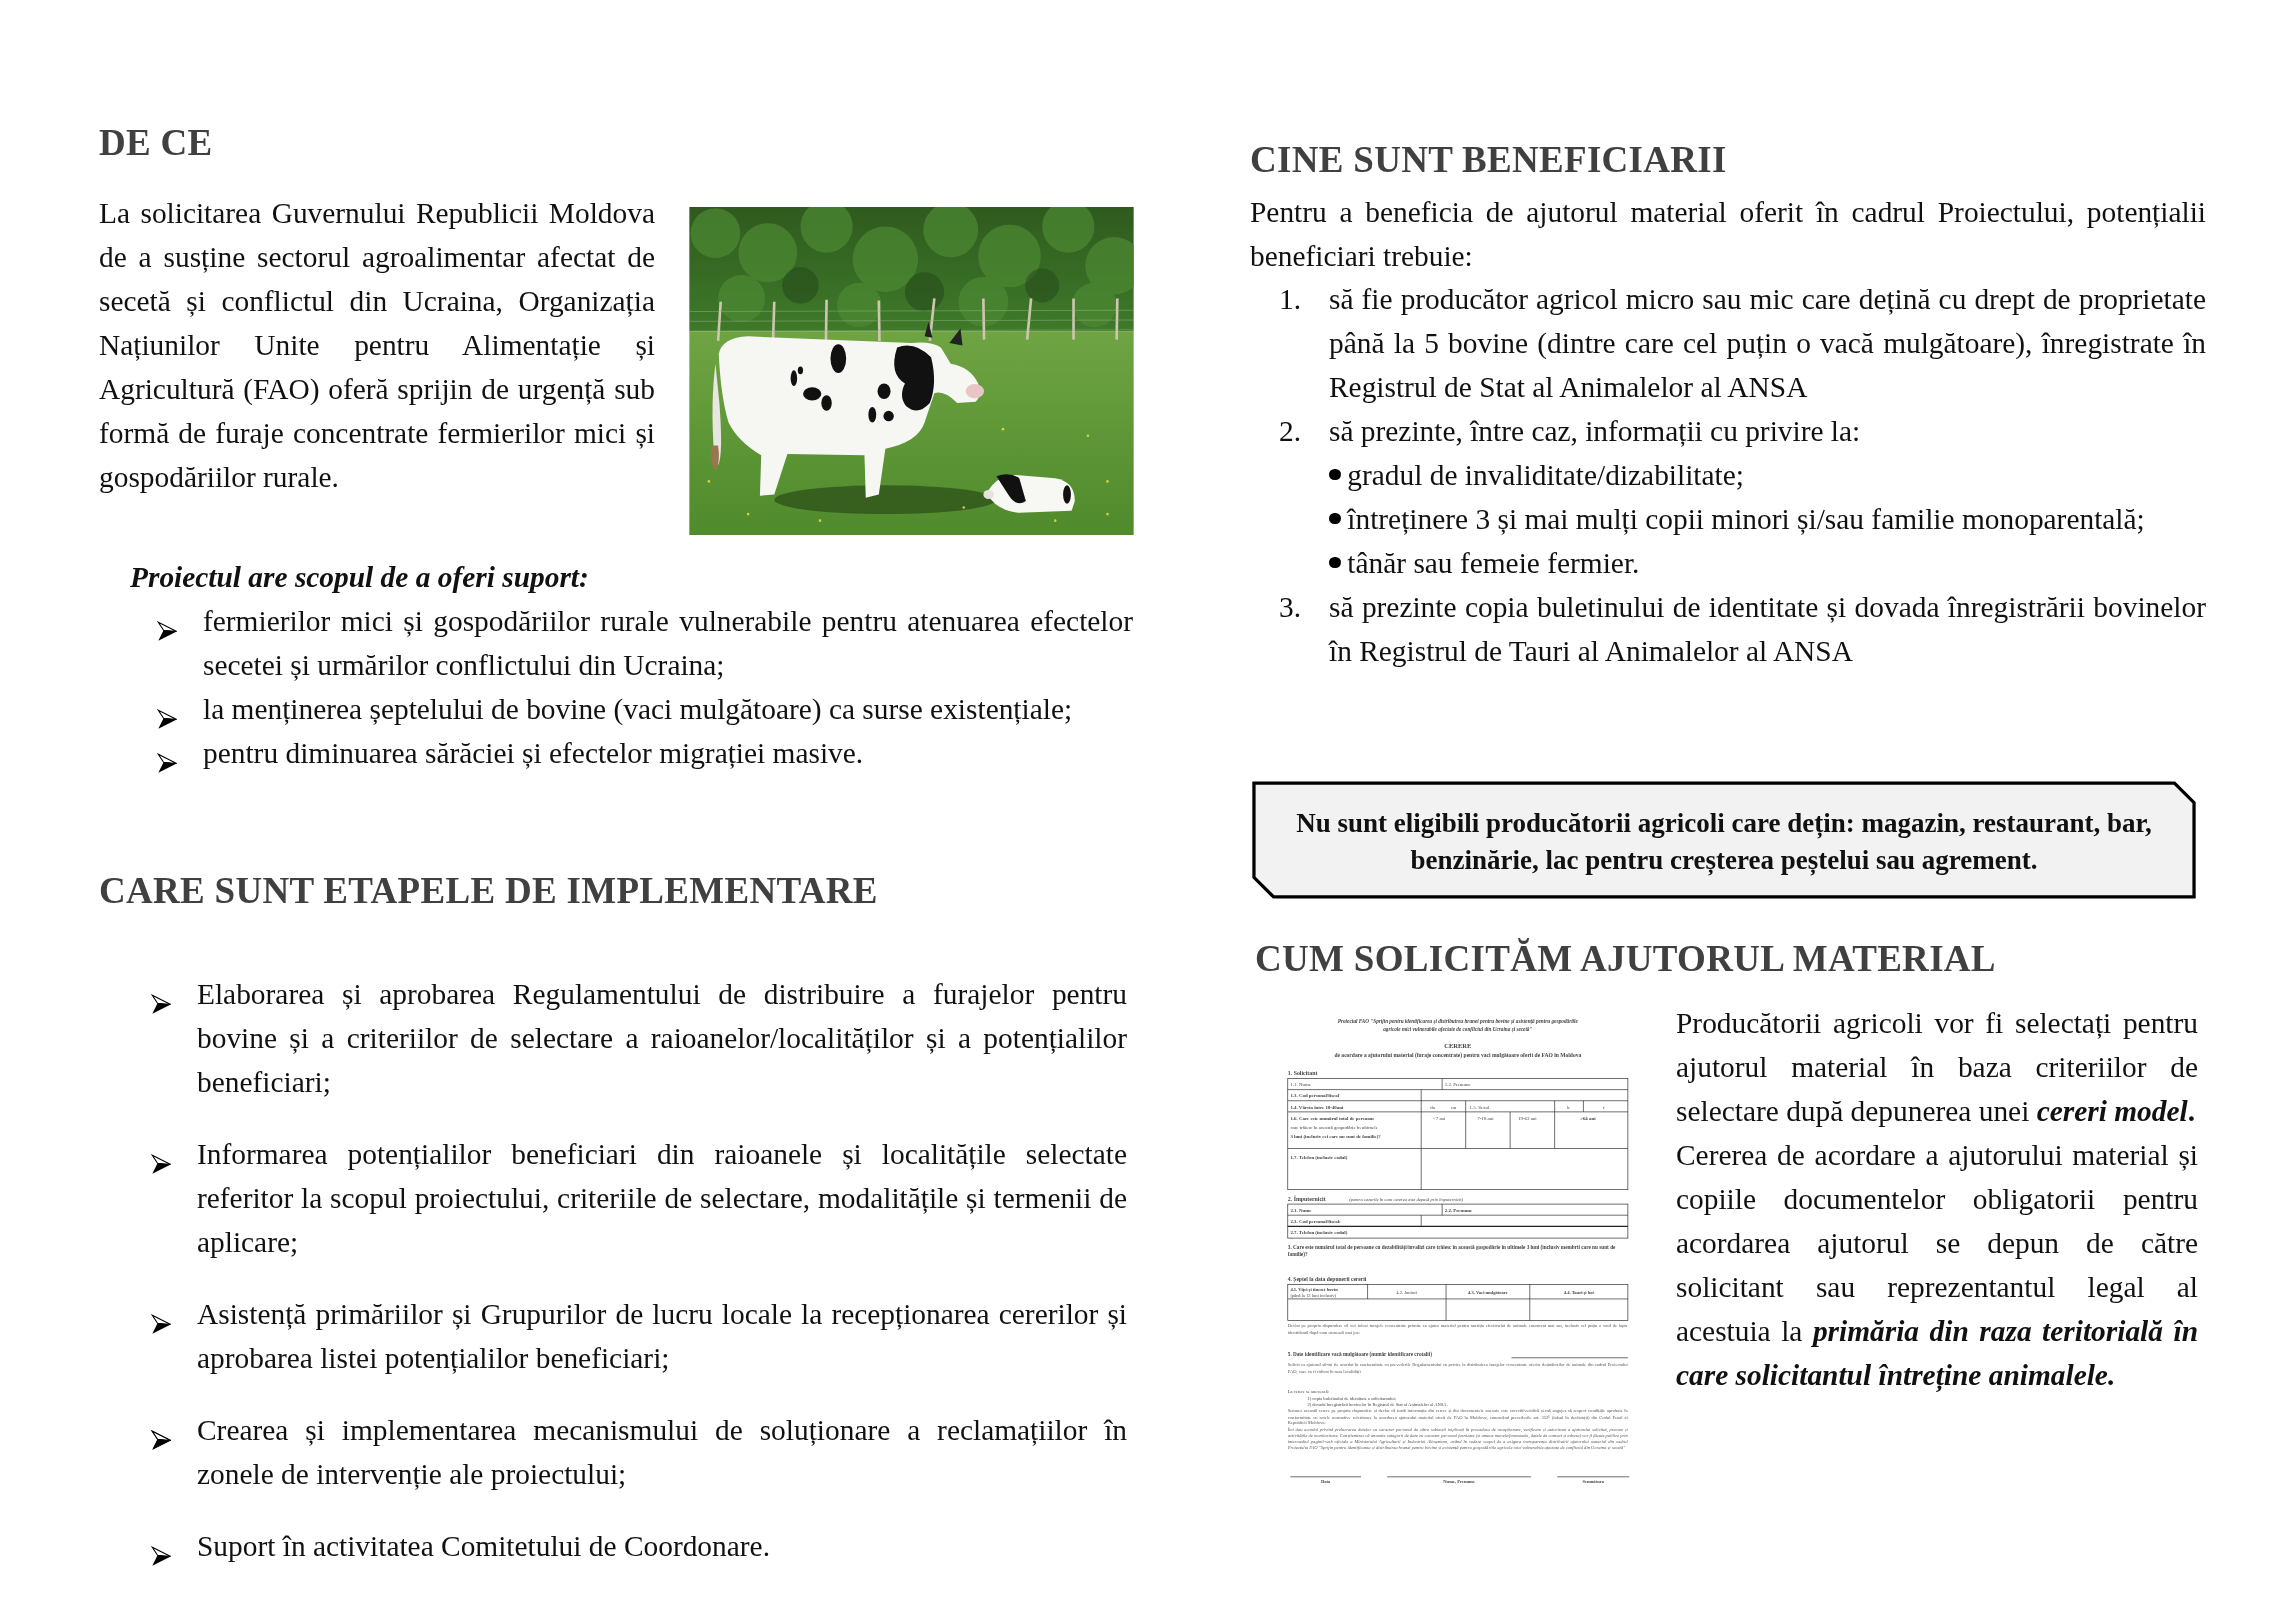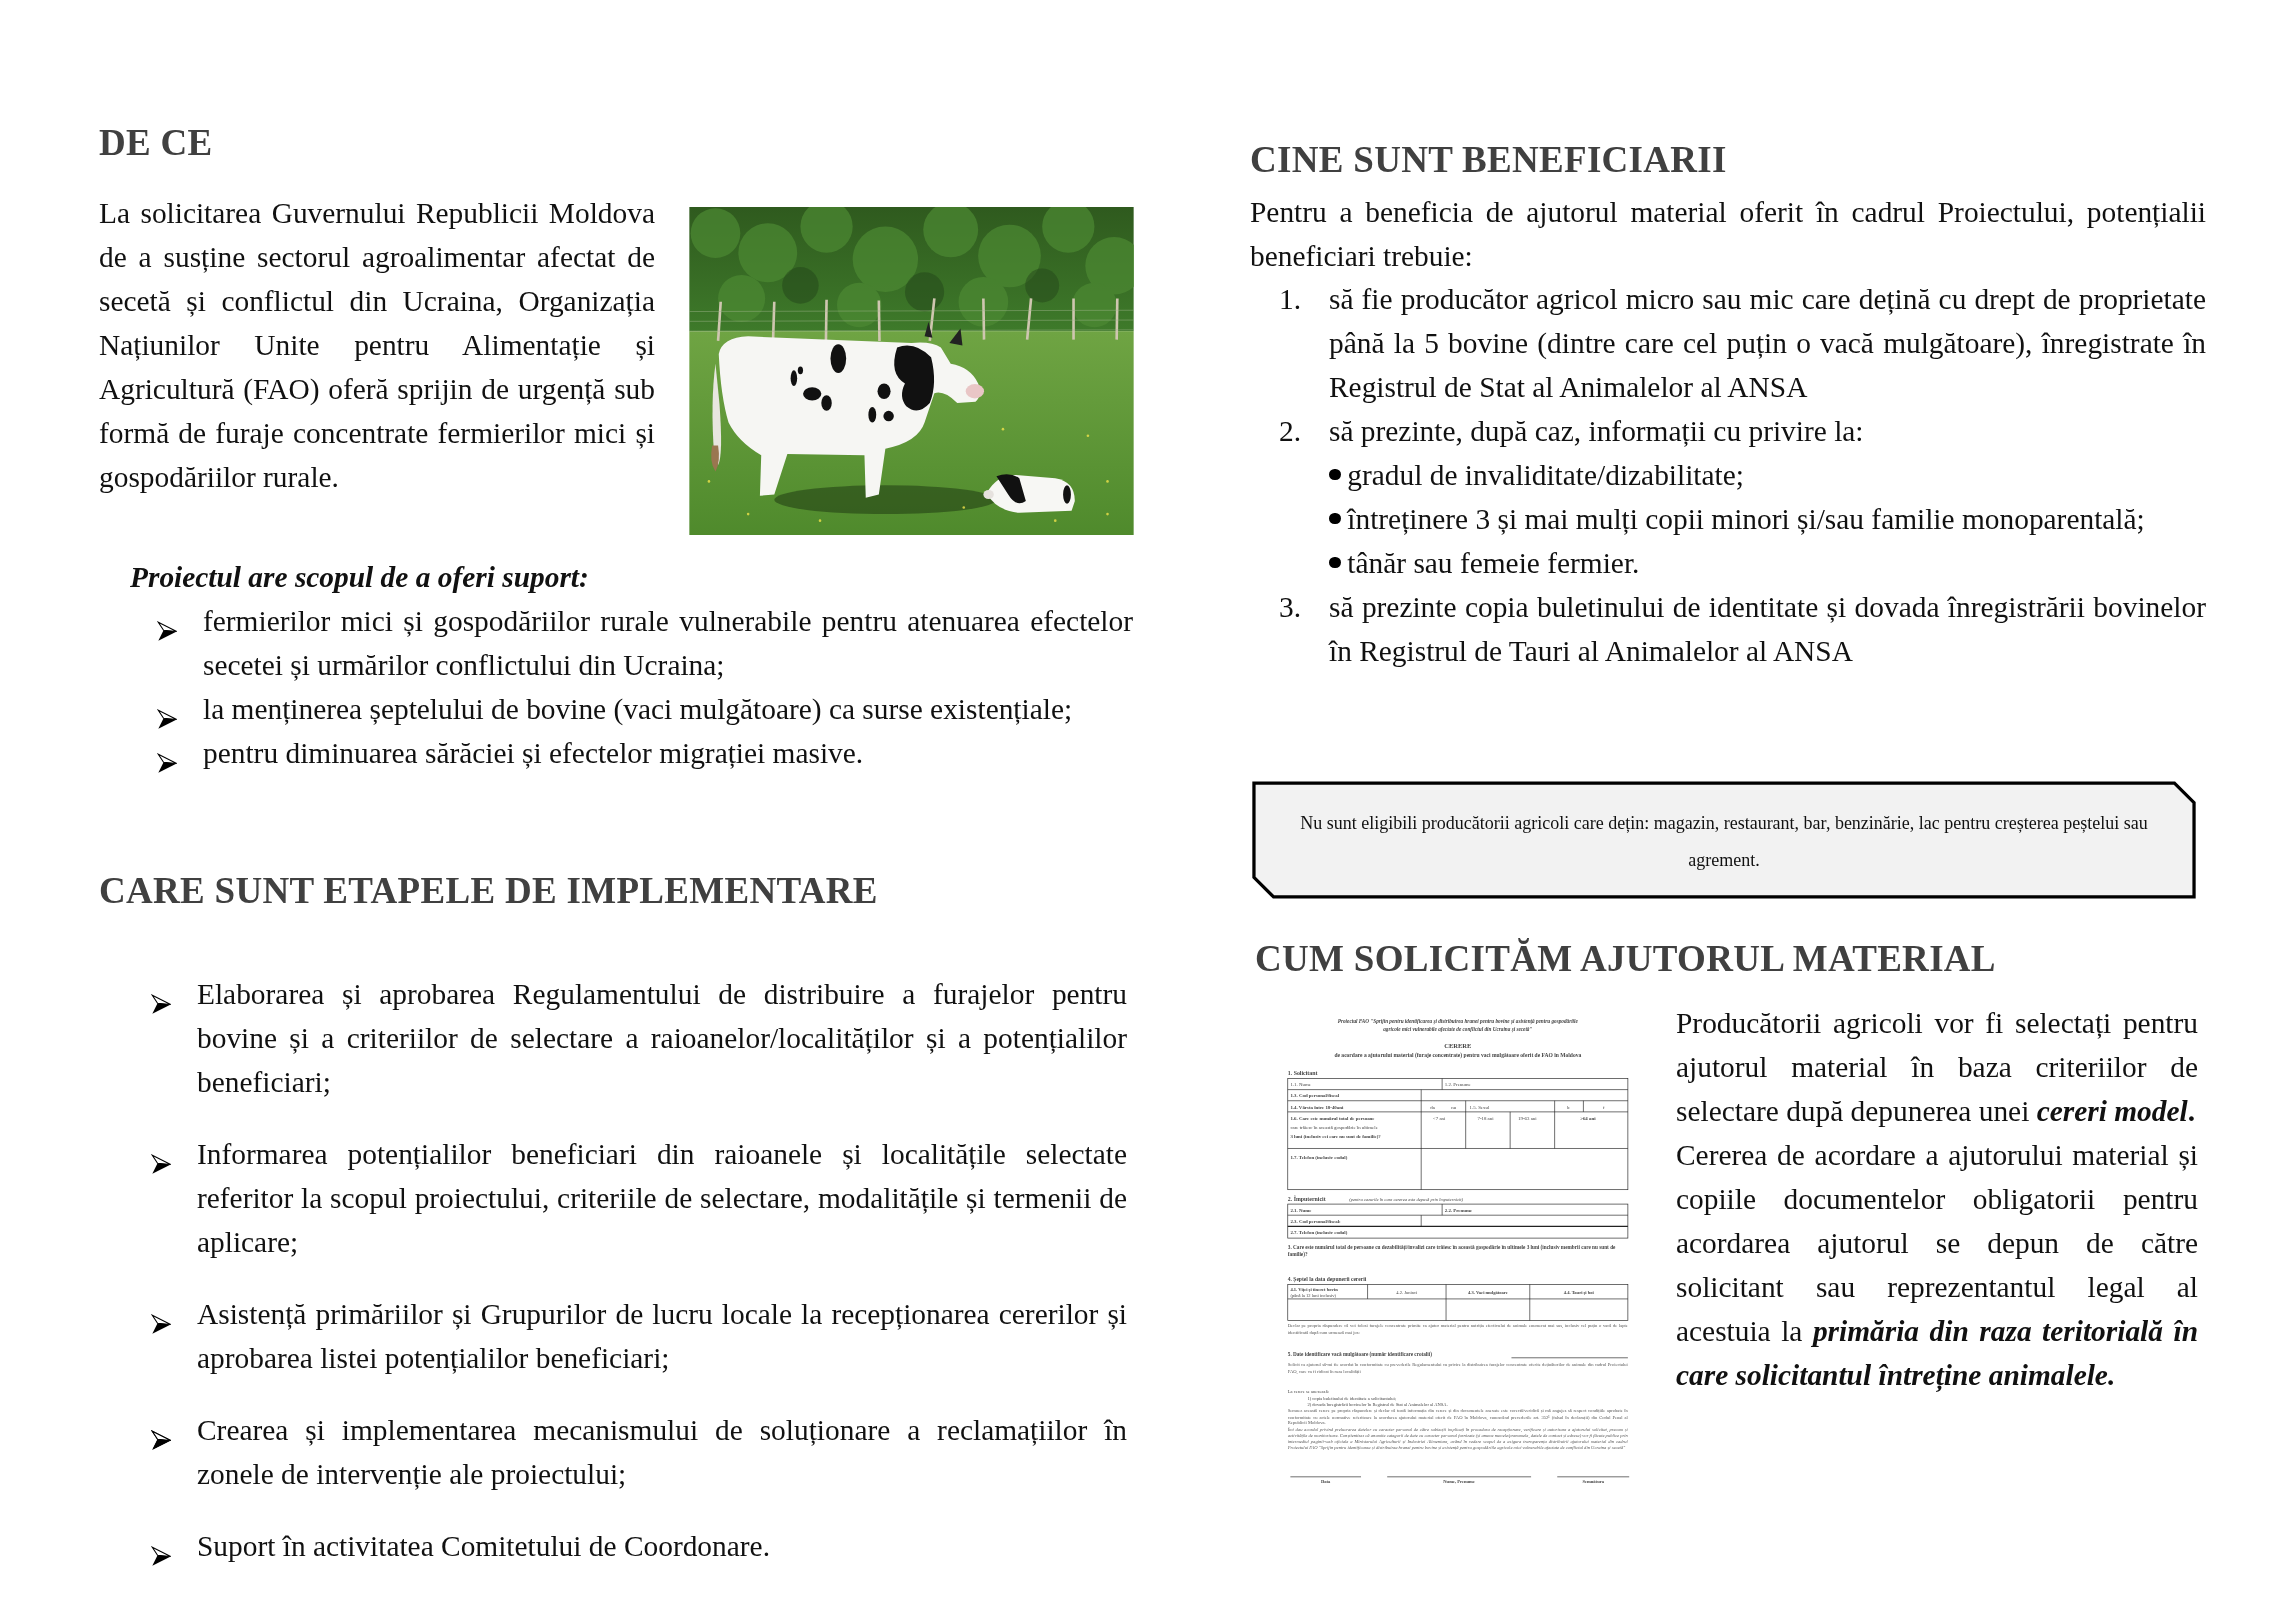--- a/index.html
+++ b/index.html
@@ -49,21 +49,21 @@
     #cine-intro { left: 1250px; top: 190px; width: 956px; font-size: 29.4px; line-height: 44px; text-decoration-thickness: 2px; text-underline-offset: 3.9px; }
     #crit-list { left: 1250px; top: 277px; width: 956px; list-style: none; }
     #crit-list > li { position: relative; padding-left: 79px; font-size: 29.4px; line-height: 44px; text-align: justify; }
     #crit-list > li .num { position: absolute; left: 29px; top: 0; }
     .dot-list { list-style: none; }
     .dot-list li { position: relative; padding-left: 18.3px; text-align: justify; }
     .dot-list li .dot { position: absolute; left: 0; top: 15.7px; width: 11.8px; height: 11.8px; border-radius: 50%; background: #000; }
 
     #inelig-box { left: 1252px; top: 781px; width: 944px; height: 118px; }
     #inelig-box svg { position: absolute; left: 0; top: 0; }
-    #inelig-text { position: absolute; left: 19.6px; right: 19.6px; top: 23.6px; font-size: 18px; line-height: 37px; font-weight: normal; text-align: center; }
+    #inelig-text { position: absolute; left: 19.6px; right: 19.6px; top: 23.6px; font-size: 27px; line-height: 37px; font-weight: bold; text-align: center; }
 
     #h-cum { left: 1255px; top: 940px; }
 
     #form-thumb { left: 1276px; top: 1011px; width: 363px; height: 481px; background: #fff; overflow: hidden; }
 
     #cum-text { left: 1676px; top: 1001px; width: 522px; font-size: 29.4px; line-height: 44px; }
     #cum-text p { text-align: justify; }
     #cum-text p + p { }
     .bi { font-weight: bold; font-style: italic; }
   </style>
@@ -238,21 +238,21 @@
 
 <div class="abs body-text" id="cine-intro">Pentru a beneficia de ajutorul material oferit în cadrul Proiectului, potențialii beneficiari trebuie:</div>
 
 <ol class="abs" id="crit-list">
   <li>
     <span class="num">1.</span>
     <span>să fie producător agricol micro sau mic care dețină cu drept de proprietate până la 5 bovine (dintre care cel puțin o vacă mulgătoare), înregistrate în Registrul de Stat al Animalelor al ANSA</span>
   </li>
   <li>
     <span class="num">2.</span>
-    <span>să prezinte, după caz, informații cu privire la:</span>
+    <span>să prezinte, între caz, informații cu privire la:</span>
     <ul class="dot-list">
       <li><span class="dot"></span><span>gradul de invaliditate/dizabilitate;</span></li>
       <li><span class="dot"></span><span>întreținere 3 și mai mulți copii minori și/sau familie monoparentală;</span></li>
       <li><span class="dot"></span><span>tânăr sau femeie fermier.</span></li>
     </ul>
   </li>
   <li>
     <span class="num">3.</span>
     <span>să prezinte copia buletinului de identitate și dovada înregistrării bovinelor în Registrul de Tauri al Animalelor al ANSA</span>
   </li>

